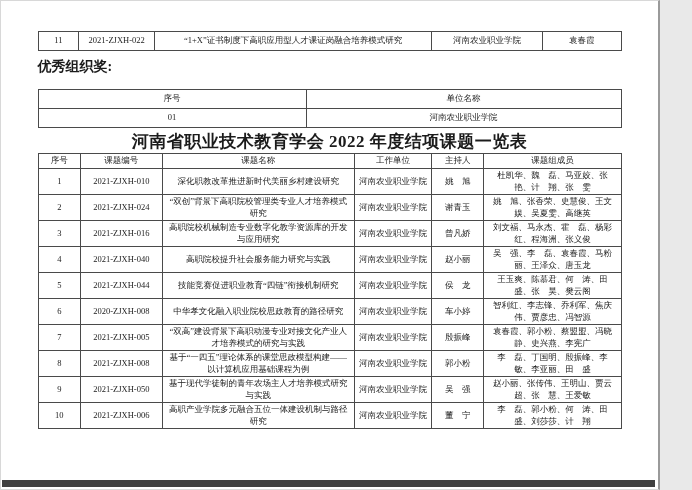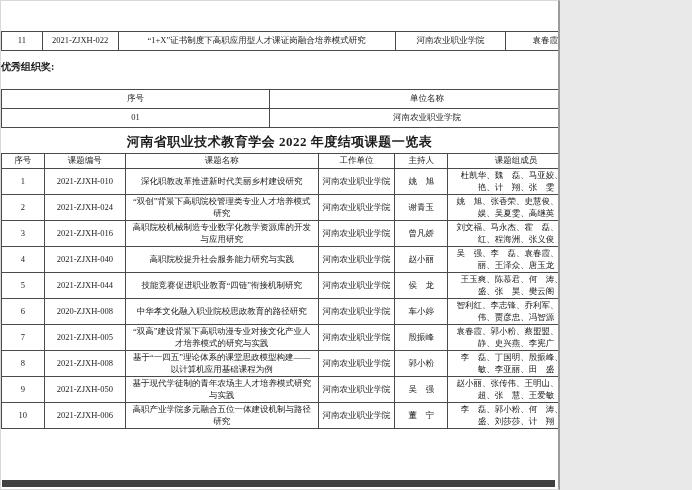--- a/index.html
+++ b/index.html
@@ -1,20 +1,20 @@
 <!DOCTYPE html>
 <html><head>
 <meta charset="utf-8">
 <style>
   * { margin:0; padding:0; box-sizing:border-box; }
   html,body { background:#e9e9e9; }
   body { font-family:"Liberation Serif", serif; color:#1b1b1b; }
   .page {
     position:relative;
-    width:560px; height:490px;
+    width:660px; height:490px;
     background:#ffffff;
     border:1px solid #d8d8d8;
     border-right:2px solid #9a9a9a;
     overflow:hidden;
     padding-top:30px;
   }
   .page-bottom-edge {
     position:absolute; left:1px; right:3px; bottom:2px;
     height:7px; background:#404040;
   }
@@ -32,28 +32,28 @@
     padding:1px 3px;
     overflow:hidden;
     vertical-align:middle;
   }
   .c { text-align:center; }
   .l { text-align:center; }
   .top-table tr { height:19px; }
   .org-table tr { height:19px; }
   .section-label {
     width:584px; margin:9px auto 16px auto;
-    font-size:10px; font-weight:bold;
+    font-size:14px; font-weight:bold;
     height:13px; line-height:13px;
   }
   .org-table { margin-top:3px; }
   .doc-title {
     margin-top:5px;
     text-align:center;
-    font-size:13px;
+    font-size:17px;
     font-weight:bold;
     height:17px; line-height:17px;
     letter-spacing:0.5px;
   }
   .main-table { margin-top:3px; }
   .main-table thead tr { height:15px; }
   .main-table tbody tr { height:26px; }
 </style>
 </head>
 <body>

